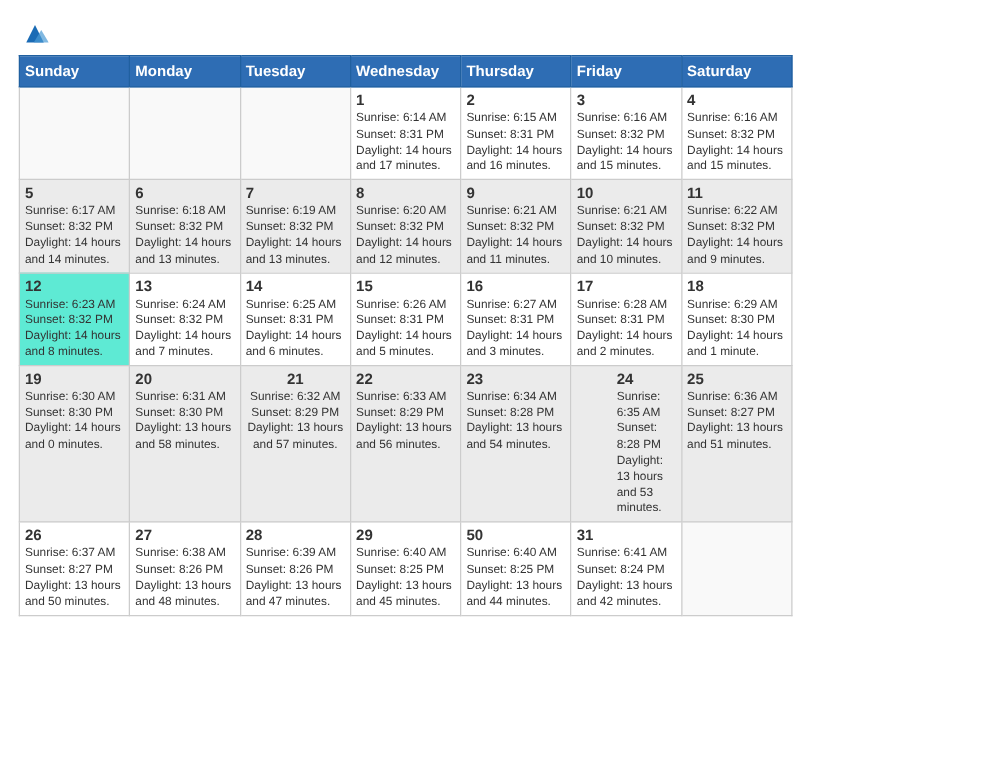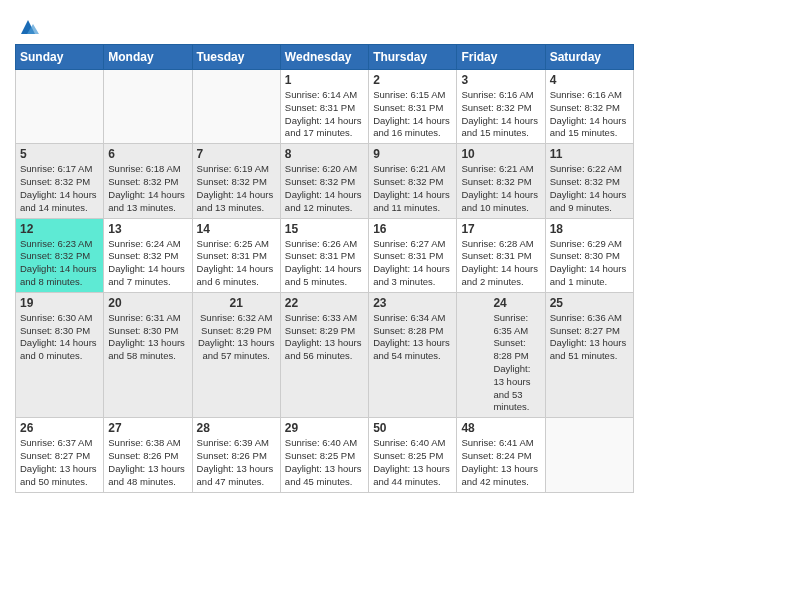--- a/index.html
+++ b/index.html
@@ -258,20 +258,20 @@
           </td>
           <td style="background: rgb(255, 255, 255);">
             <span class="day-number">29</span>
             <div class="day-info">Sunrise: 6:40 AM<br>Sunset: 8:25 PM<br>Daylight: 13 hours<br>and 45 minutes.</div>
           </td>
           <td style="background: rgb(255, 255, 255);">
             <span class="day-number">50</span>
             <div class="day-info">Sunrise: 6:40 AM<br>Sunset: 8:25 PM<br>Daylight: 13 hours<br>and 44 minutes.</div>
           </td>
           <td style="background: rgb(255, 255, 255);">
-            <span class="day-number">48</span>
+            <span class="day-number">31</span>
             <div class="day-info">Sunrise: 6:41 AM<br>Sunset: 8:24 PM<br>Daylight: 13 hours<br>and 42 minutes.</div>
           </td>
           <td class="empty-cell" style="background: rgb(249, 249, 249);"></td>
         </tr>
       </tbody>
   </table>
 </div>
 
 </body></html>

